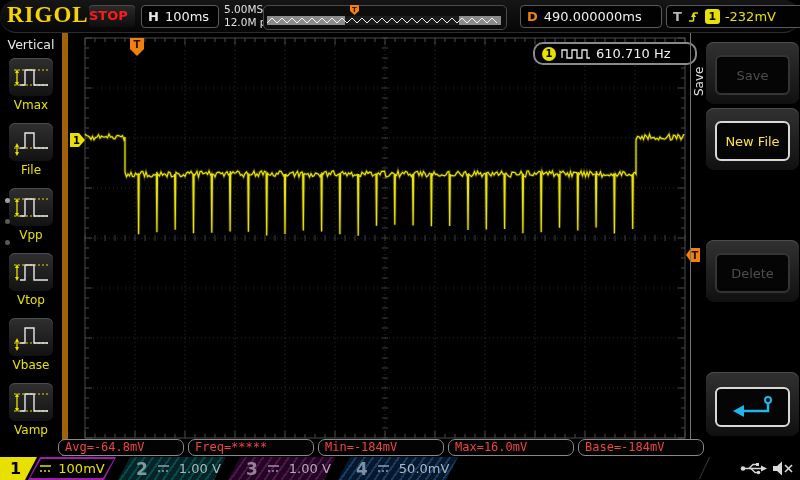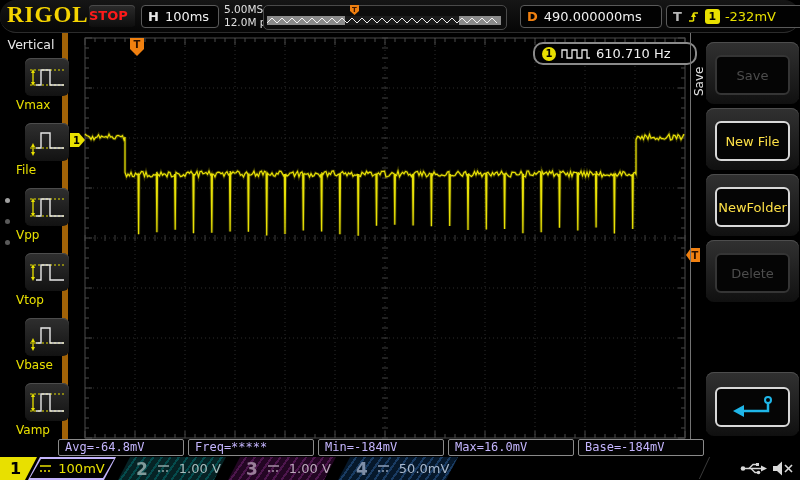--- a/index.html
+++ b/index.html
@@ -31,21 +31,21 @@
   #dlabel{font-weight:bold;font-size:13px;color:#f08010;}
   #tbox{left:666px;width:127px;gap:5px;}
   #trig-label{color:#b8b8b8;}
   #trig-src{width:15px;height:15px;background:#e8e000;border-radius:3px;color:#000;
         font-weight:bold;font-size:11px;text-align:center;line-height:15px;}
   #trig-level{color:#e8e000;font-size:13px;}
 
   
   #leftmenu{left:0;top:33px;width:62px;height:423px;border-right:6px solid #a16207;}
   #lm-title{left:0;top:4px;width:62px;text-align:center;font-size:12.5px;color:#e8e8e8;}
-  .vitem{left:16px;width:62px;cursor:pointer;}
+  .vitem{left:0;width:62px;text-align:center;cursor:pointer;}
   .vicon{margin:0 auto;width:44px;height:38px;background:linear-gradient(#2f2f2f,#121212);
         border-radius:6px;box-shadow:inset 0 1px 0 #4c4c4c;display:flex;align-items:center;
         justify-content:center;}
   .vlabel{margin-top:2px;font-size:12px;color:#e8e000;}
   .pdot{left:5px;width:5px;height:5px;border-radius:50%;}
 
   
   #freqbox{left:533px;top:42px;width:146px;height:19px;border:2px solid #8a8a8a;border-radius:10px;
         background:#000;display:flex;align-items:center;gap:5px;padding:0 7px;}
   #freq-ch{width:14px;height:14px;background:#e8e000;border-radius:7px;color:#000;font-weight:bold;
@@ -57,31 +57,31 @@
   #rm-tab{left:1px;top:18px;width:16px;height:60px;writing-mode:vertical-rl;
         transform:rotate(180deg);font-size:12px;color:#e0e0e0;text-align:center;}
   .slot{left:15px;width:93px;height:62px;border-radius:8px;
         background:linear-gradient(#313131,#101010);box-shadow:inset 0 1px 0 #4d4d4d;}
   .mbtn{position:absolute;left:9px;top:13px;width:71px;height:36px;border-radius:6px;
         background:#050505;border:2px solid #d8d8d8;color:#fde047;font-size:13px;
         display:flex;align-items:center;justify-content:center;cursor:pointer;}
   .mbtn.disabled{border-color:#353535;color:#4d4d4d;}
 
   
-  .meas{top:439px;height:15px;border:1px solid #8a8a8a;border-radius:2px;background:#030303;
-        color:#c4b5fd;font-family:"DejaVu Sans Mono",monospace;font-size:12px;line-height:15px;
+  .meas{top:439px;height:15px;border:1px solid #8a8a8a;border-radius:7px;background:#030303;
+        color:#ef4444;font-family:"DejaVu Sans Mono",monospace;font-size:12px;line-height:15px;
         padding-left:6px;}
 
   
   #chbar{left:0;top:456px;width:800px;height:24px;background:#000;}
   .chgrp{position:absolute;top:1px;height:23px;}
   .slant{clip-path:polygon(12px 0,100% 0,calc(100% - 12px) 100%,0 100%);}
   #ch1flag{left:0;width:37px;background:#e8e000;clip-path:polygon(0 0,100% 0,calc(100% - 12px) 100%,0 100%);
         color:#000;font-weight:bold;font-size:16px;line-height:23px;padding-left:10px;box-sizing:border-box;}
-  #ch1box{left:28px;width:88px;background:#c4b5fd;text-decoration:underline;}
+  #ch1box{left:28px;width:88px;background:#a21caf;text-decoration:underline;}
   #ch1in{position:absolute;left:2px;top:2px;width:84px;height:19px;background:#000;
         clip-path:polygon(11px 0,100% 0,calc(100% - 11px) 100%,0 100%);
         display:flex;align-items:center;justify-content:center;gap:6px;color:#e8e000;font-size:13px;}
   .chx{display:flex;align-items:center;gap:9px;}
   .chnum{font-size:17px;font-weight:bold;}
   .chval{font-size:13px;}
   #ch2{left:118px;width:108px;background-color:#062325;
        background-image:repeating-linear-gradient(125deg,rgba(0,195,195,.25) 0px,rgba(0,195,195,.25) 2px,transparent 2px,transparent 7px);}
   #ch3{left:228px;width:108px;background-color:#230623;
        background-image:repeating-linear-gradient(125deg,rgba(200,70,200,.25) 0px,rgba(200,70,200,.25) 2px,transparent 2px,transparent 7px);}
@@ -577,23 +577,20 @@
 
   <div id="rightmenu" class="abs">
     <div id="rm-tab" class="abs">Save</div>
 
     <div class="abs slot" style="top:9px">
       <div class="mbtn disabled">Save</div>
     </div>
     <div class="abs slot" style="top:75px">
       <div class="mbtn">New File</div>
     </div>
-    <div class="abs slot" style="top:141px">
-      <div class="mbtn">NewFolder</div>
-    </div>
     <div class="abs slot" style="top:207px">
       <div class="mbtn disabled">Delete</div>
     </div>
     <div class="abs slot" style="top:339px;height:64px">
       <div class="mbtn" style="top:15px">
         <svg width="46" height="26">
           <circle cx="38" cy="6" r="3" fill="none" stroke="#1fb6e8" stroke-width="2"></circle>
           <path d="M38 9 V17 H13" stroke="#1fb6e8" stroke-width="2.5" fill="none"></path>
           <polygon points="14,11 14,23 3,17" fill="#1fb6e8"></polygon>
         </svg>

